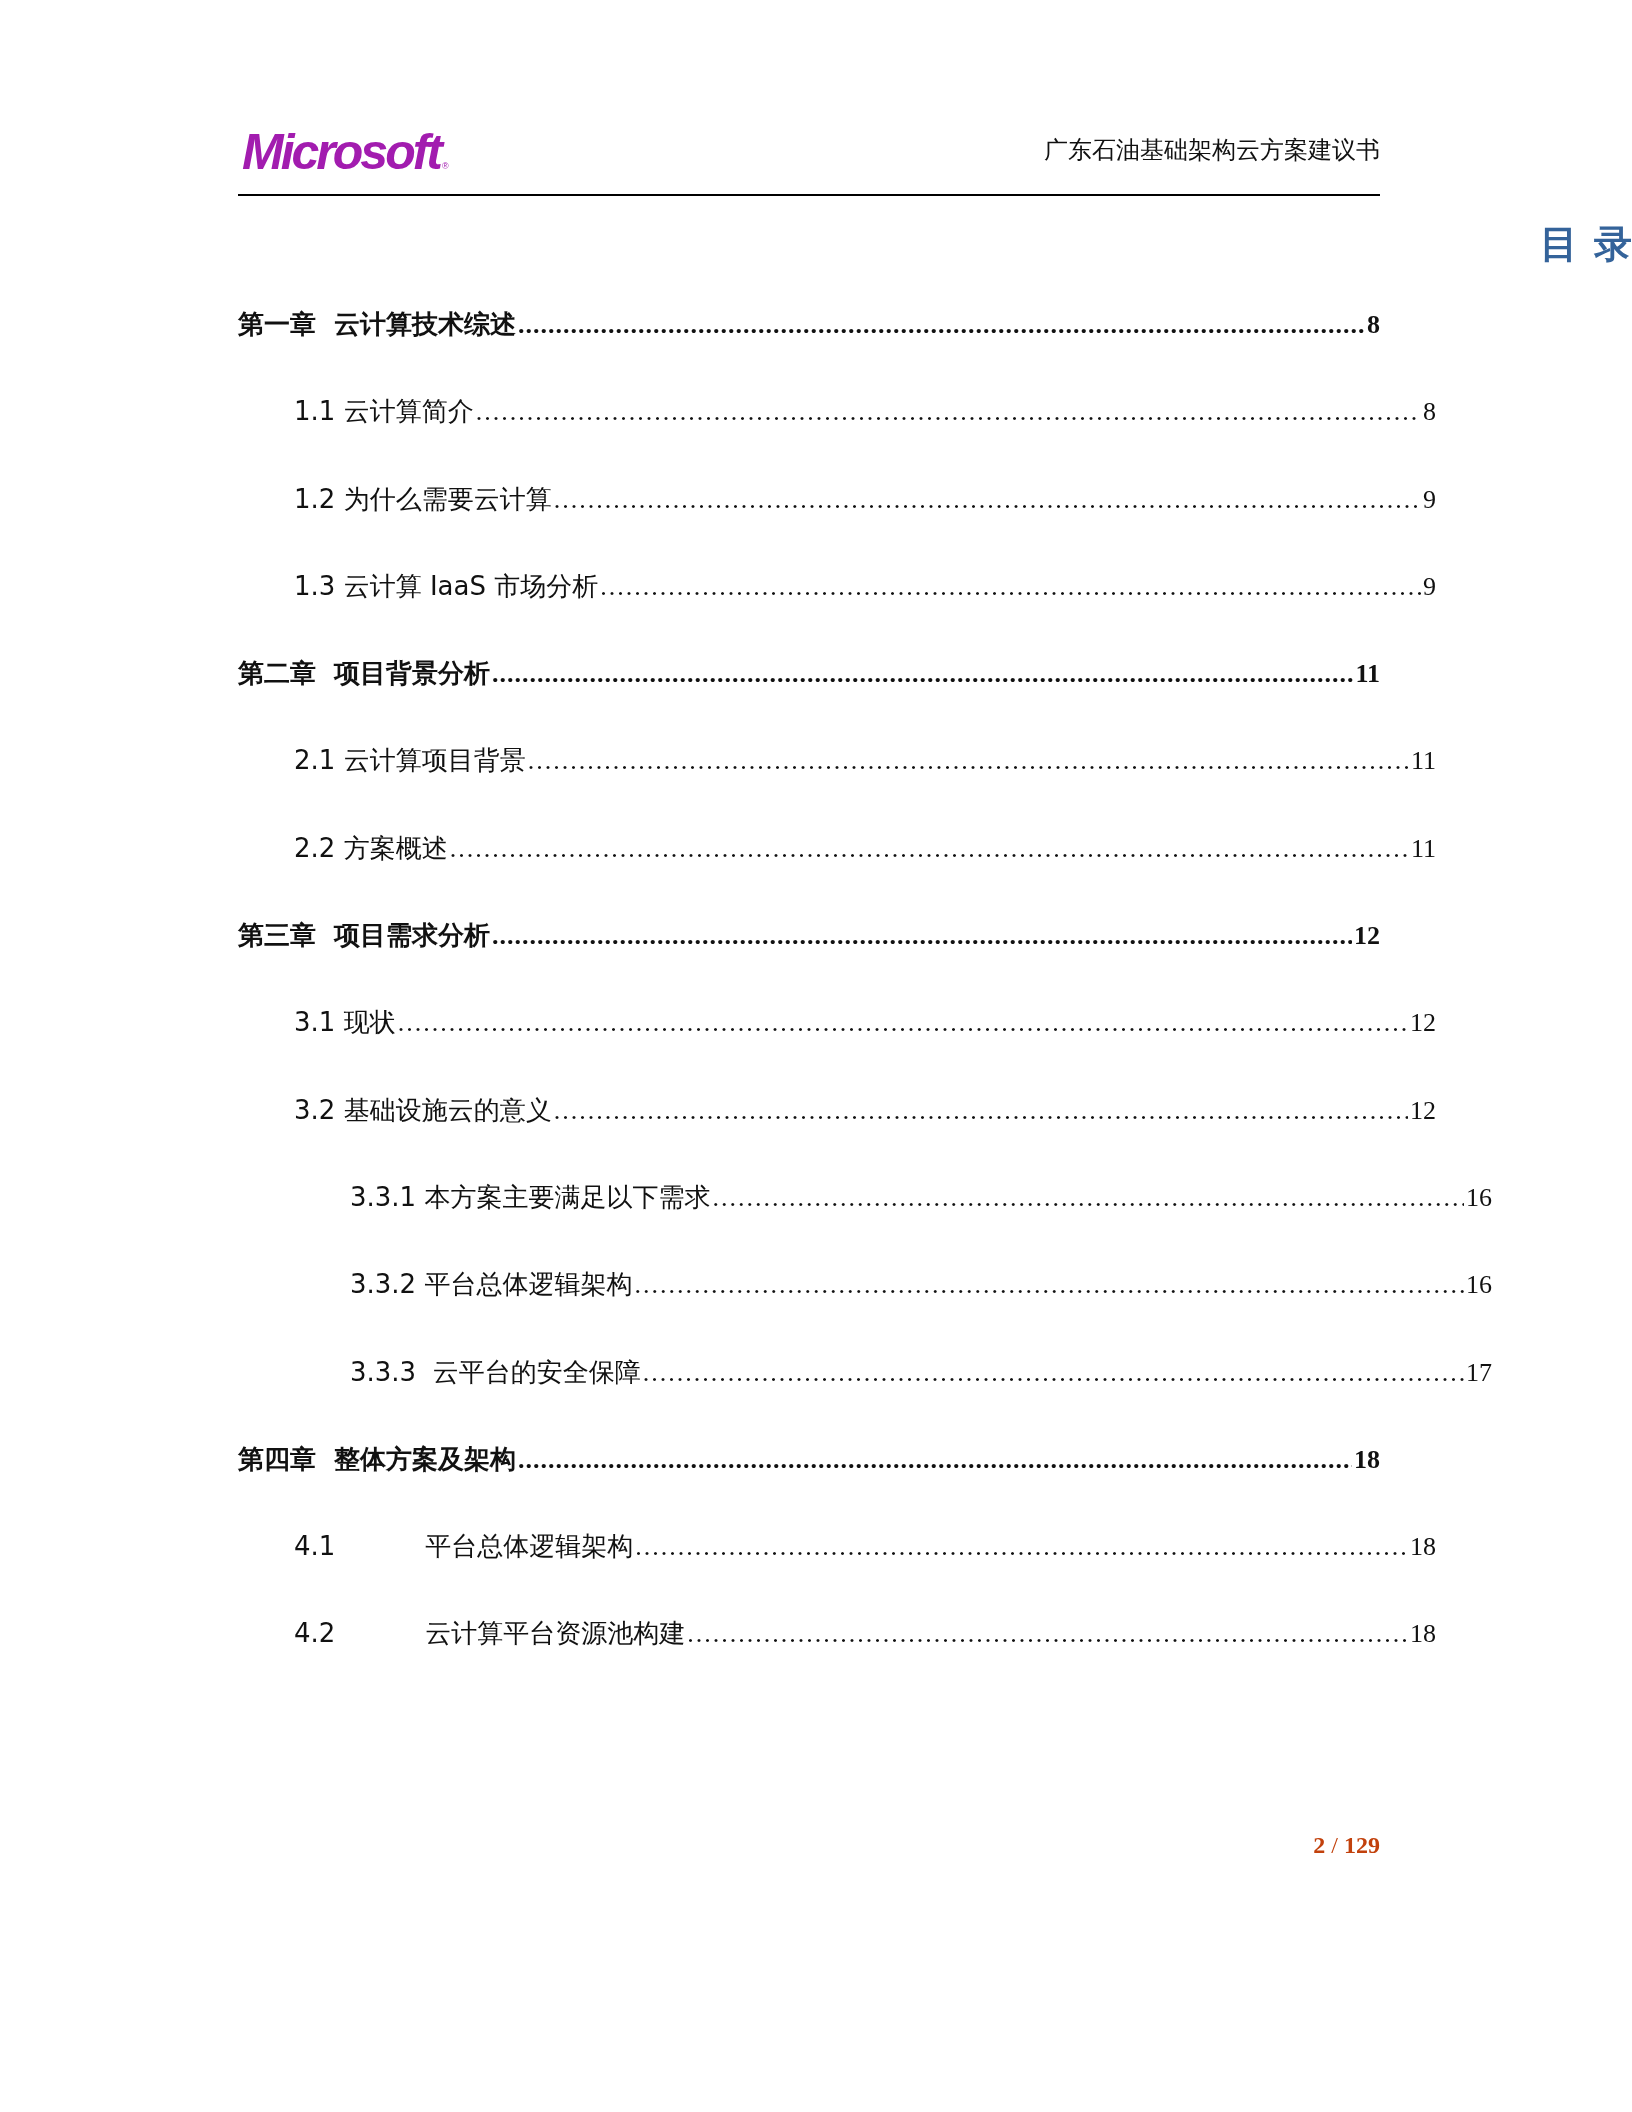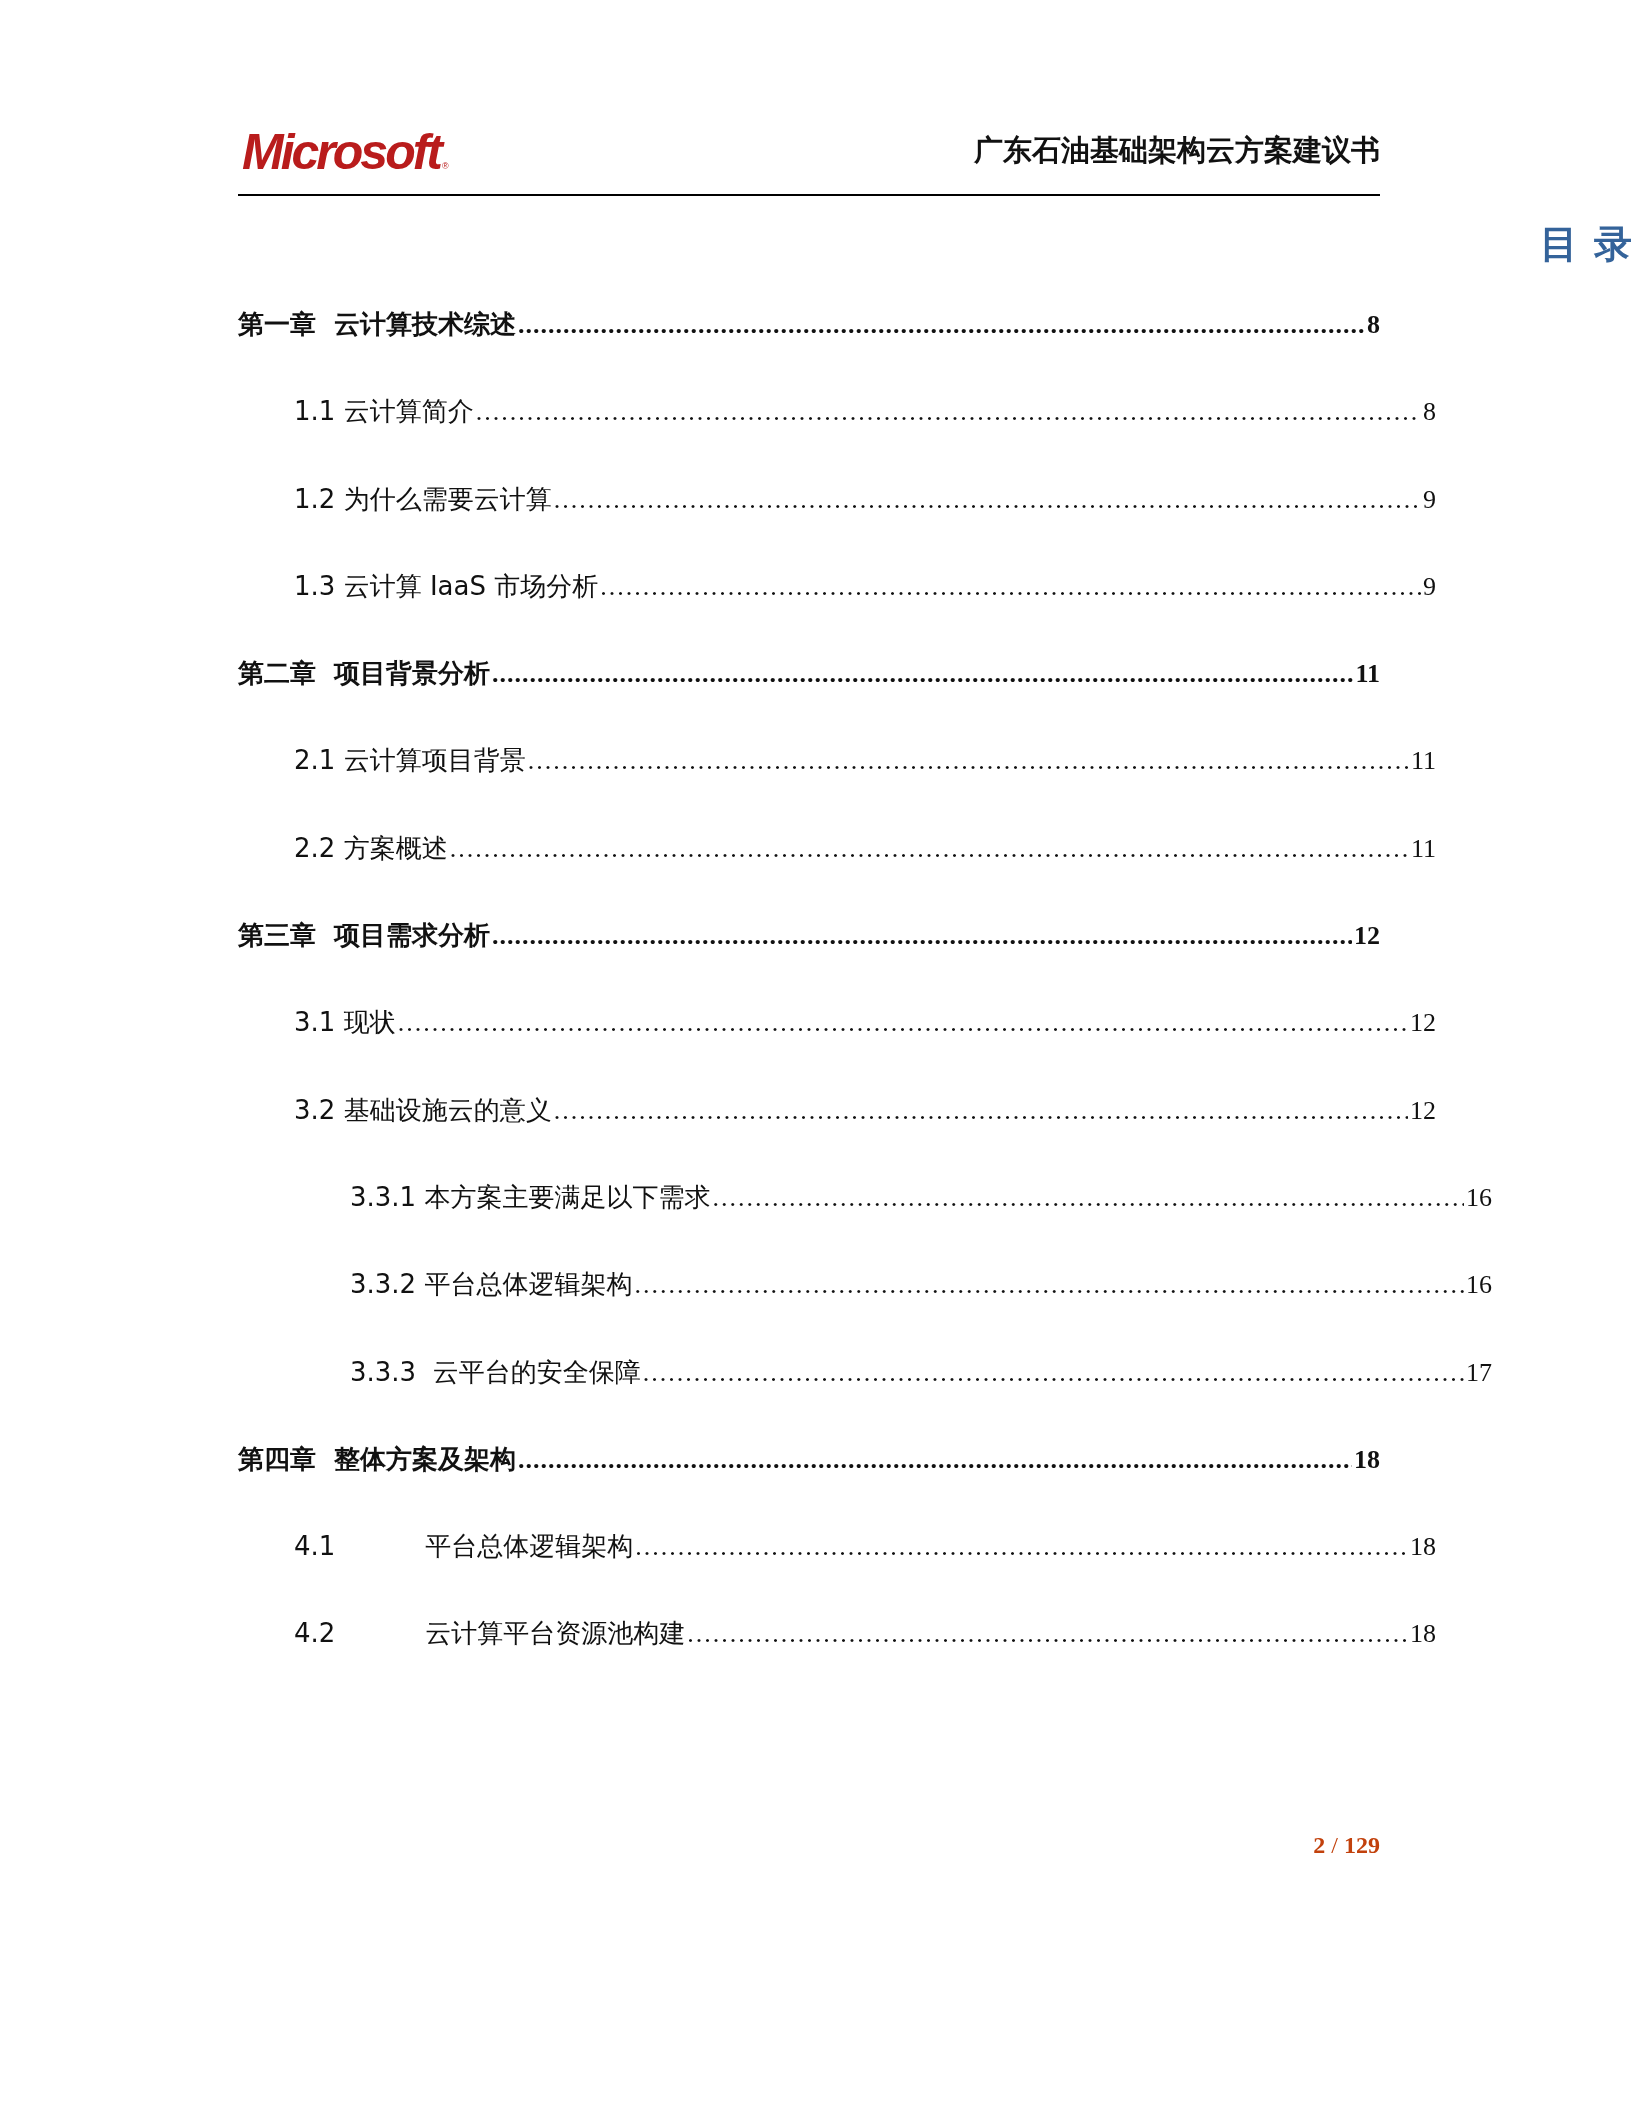--- a/index.html
+++ b/index.html
@@ -1,20 +1,20 @@
 <!DOCTYPE html>
 <html><head>
 <meta charset="utf-8">
 <style>
   html, body { margin: 0; padding: 0; background: #ffffff; }
   body { width: 1632px; height: 2112px; position: relative; overflow: hidden; font-family: "DejaVu Sans", sans-serif; color: #111; }
   .header { position: absolute; left: 238px; top: 118px; width: 1142px; height: 76px; border-bottom: 2px solid #000; }
-  .logo { position: absolute; left: 4px; top: 4px; font-family: "Liberation Sans", sans-serif; font-weight: 900; font-style: italic; font-size: 50px; letter-spacing: -3px; color: #b91c1c; line-height: 60px; }
+  .logo { position: absolute; left: 4px; top: 4px; font-family: "Liberation Sans", sans-serif; font-weight: 900; font-style: italic; font-size: 50px; letter-spacing: -3px; color: #a21caf; line-height: 60px; }
   .logo sup { font-size: 9px; font-style: normal; font-weight: normal; letter-spacing: 0; vertical-align: top; position: relative; top: 14px; left: 2px; }
-  .doc-title { position: absolute; right: 0; top: 16px; font-size: 29px; color: #111; line-height: 32px; font-weight: bold; }
+  .doc-title { position: absolute; right: 0; top: 16px; font-size: 24px; color: #111; line-height: 32px; }
   .toc-title { position: absolute; left: 0; width: 1632px; top: 216px; text-align: right; font-size: 38px; font-weight: bold; color: #34639a; letter-spacing: 16px; line-height: 56px; padding-left: 16px; }
   .toc { position: absolute; left: 238px; top: 295px; width: 1142px; }
   .toc-row { position: relative; height: 87.3px; display: flex; align-items: flex-start; }
   .toc-row .inner { display: flex; align-items: baseline; width: 100%; line-height: 58px; }
   .toc-row.lvl1 .inner { padding-left: 0; font-size: 26px; font-weight: bold; }
   .toc-row.lvl2 .inner { padding-left: 56px; font-size: 26px; }
   .toc-row.lvl3 .inner { padding-left: 112px; font-size: 26px; }
   .label { white-space: pre; }
   .gap-wide { display: inline-block; width: 90px; }
   .leader { flex: 1; overflow: hidden; white-space: nowrap; font-family: "Liberation Serif", serif; margin: 0 2px; position: relative; top: 0; }

